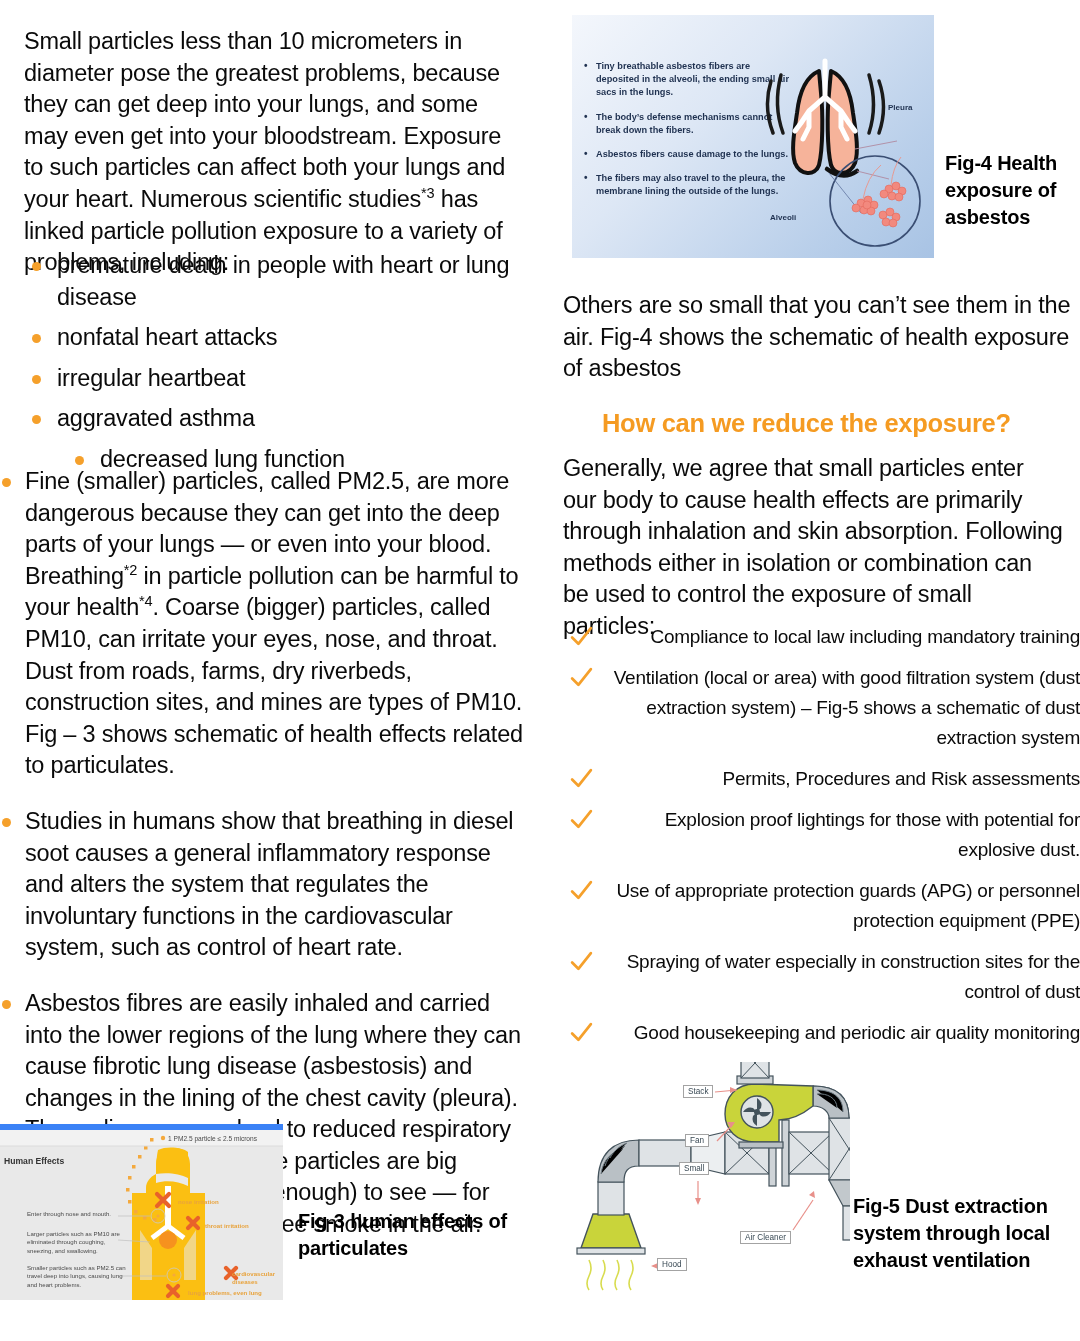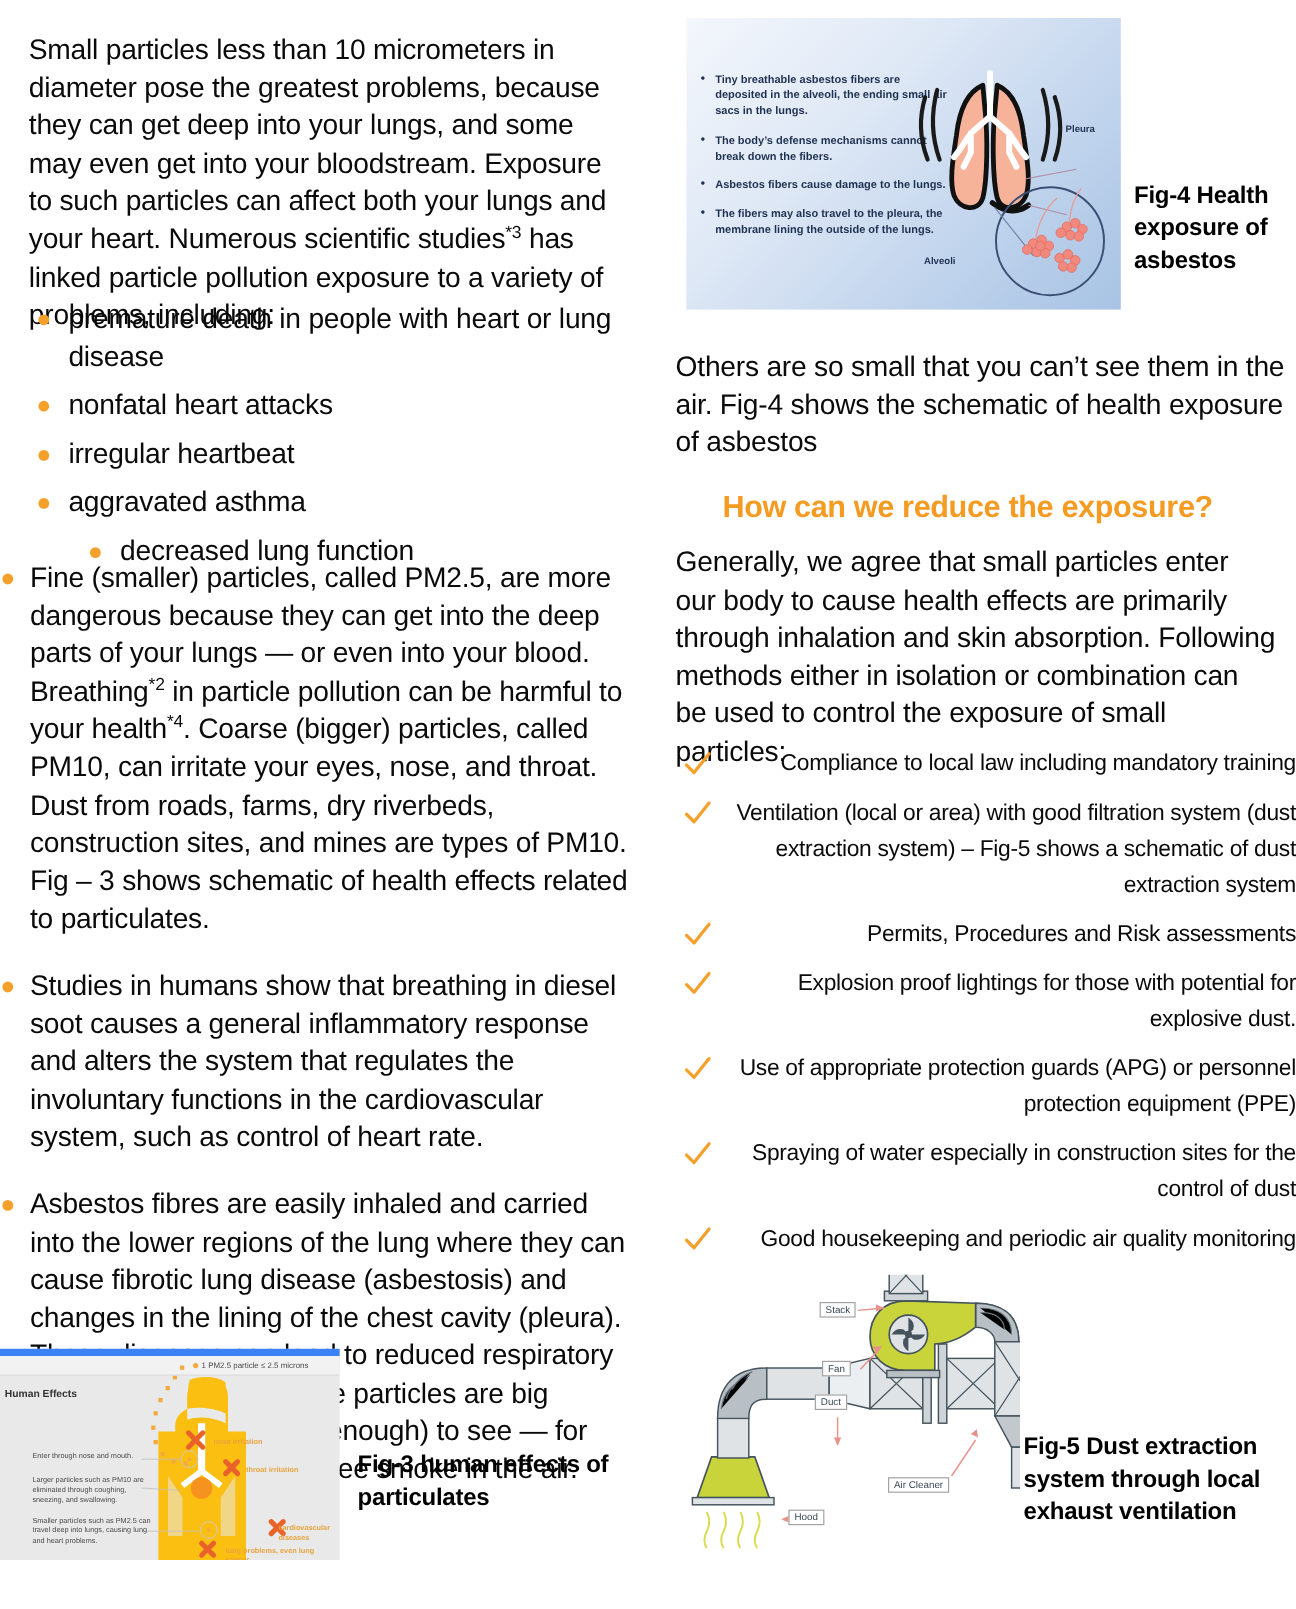--- a/index.html
+++ b/index.html
@@ -506,21 +506,21 @@
         <path d="M172 28 l-7 -3 l0 6 z"></path>
         <path d="M170 60 l-8 0 l4 6 z"></path>
         <path d="M133 143 l-3 -7 l6 0 z"></path>
         <path d="M250 136 l-1 -7 l-5 4 z"></path>
         <path d="M86 204 l7 -3 l0 6 z"></path>
       </g>
     </svg>
 
     <div class="f5lbl l-stack">Stack</div>
     <div class="f5lbl l-fan">Fan</div>
-    <div class="f5lbl l-duct">Duct</div>
+    <div class="f5lbl l-duct">Small</div>
     <div class="f5lbl l-air">Air Cleaner</div>
     <div class="f5lbl l-hood">Hood</div>
   </div>
 
   <div class="caption" style="position:absolute; left:853px; top:1193px; width:210px;">
     <span>Fig-5 Dust extraction system through local exhaust ventilation</span>
   </div>
 
 </div>
 

